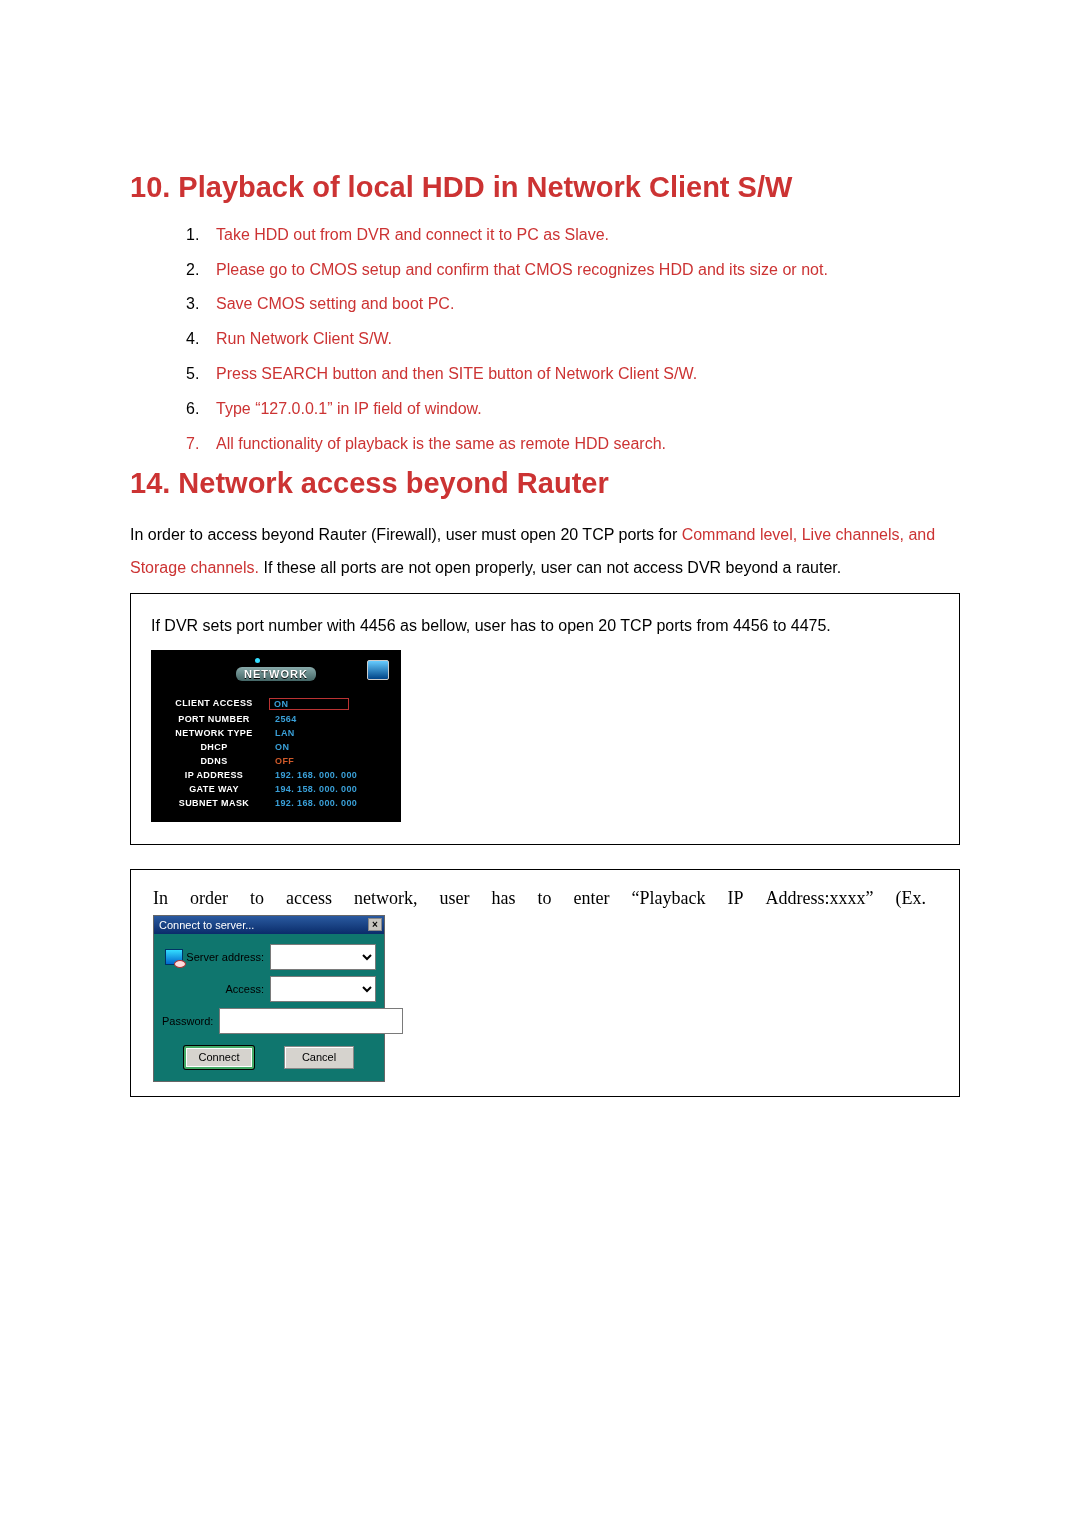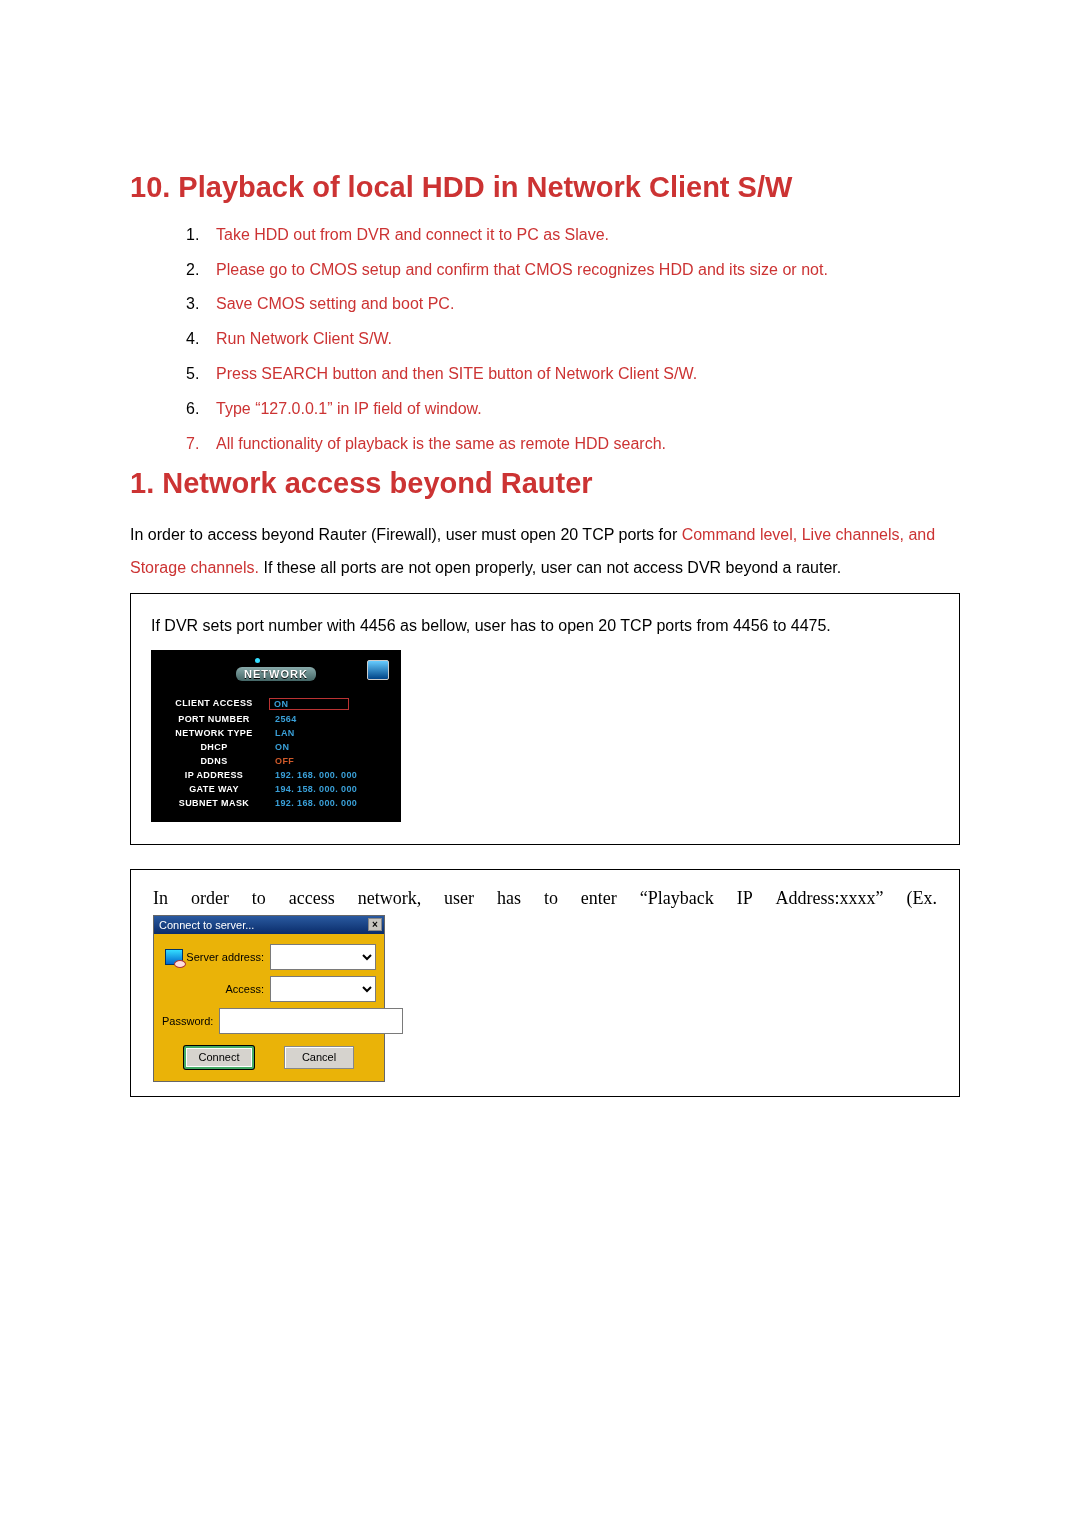--- a/index.html
+++ b/index.html
@@ -125,35 +125,35 @@
   
   .box2 {
     border: 1px solid #000;
     margin-top: 24px;
     padding: 16px 22px 14px 22px;
   }
   .justify-line {
     font-family: "Times New Roman", Times, serif;
     font-size: 18px;
     display: flex;
-    justify-content: space-between;
     margin: 2px 0 6px 0;
+    gap: 22px;
   }
   .justify-line span { white-space: nowrap; }
   .box2 .line2 {
     font-family: "Times New Roman", Times, serif;
     font-size: 18px;
     margin-bottom: 10px;
   }
 
   
   .dlg {
     width: 232px;
     border: 1px solid #666;
-    background: #eab308;
+    background: #0f766e;
     font-family: Tahoma, Arial, sans-serif;
     font-size: 11px;
   }
   .dlg-title {
     background: linear-gradient(#2a5aa0, #0a2c6a);
     color: #fff;
     display: flex;
     justify-content: space-between;
     align-items: center;
     height: 18px;
@@ -251,21 +251,21 @@
   <ol class="steps">
     <li>Take HDD out from DVR and connect it to PC as Slave.</li>
     <li>Please go to CMOS setup and confirm that CMOS recognizes HDD and its size or not.</li>
     <li>Save CMOS setting and boot PC.</li>
     <li>Run Network Client S/W.</li>
     <li>Press SEARCH button and then SITE button of Network Client S/W.</li>
     <li>Type “127.0.0.1” in IP field of window.</li>
     <li class="last7">All functionality of playback is the same as remote HDD search.</li>
   </ol>
 
-  <h2 class="sec-title sec11-title">1. Network access beyond Rauter</h2>
+  <h2 class="sec-title sec11-title">14. Network access beyond Rauter</h2>
   <p class="body">
     <span>In order to access beyond Rauter (Firewall), user must open 20 TCP ports for </span><span class="red">Command level, Live channels, and Storage channels.</span><span> If these all ports are not open properly, user can not access DVR beyond a rauter.</span>
   </p>
 
   <div class="box">
     <p>If DVR sets port number with 4456 as bellow, user has to open 20 TCP ports from 4456 to 4475.</p>
 
     <div class="dvr-panel">
       <div class="dvr-head">
         <span class="dot"></span>

